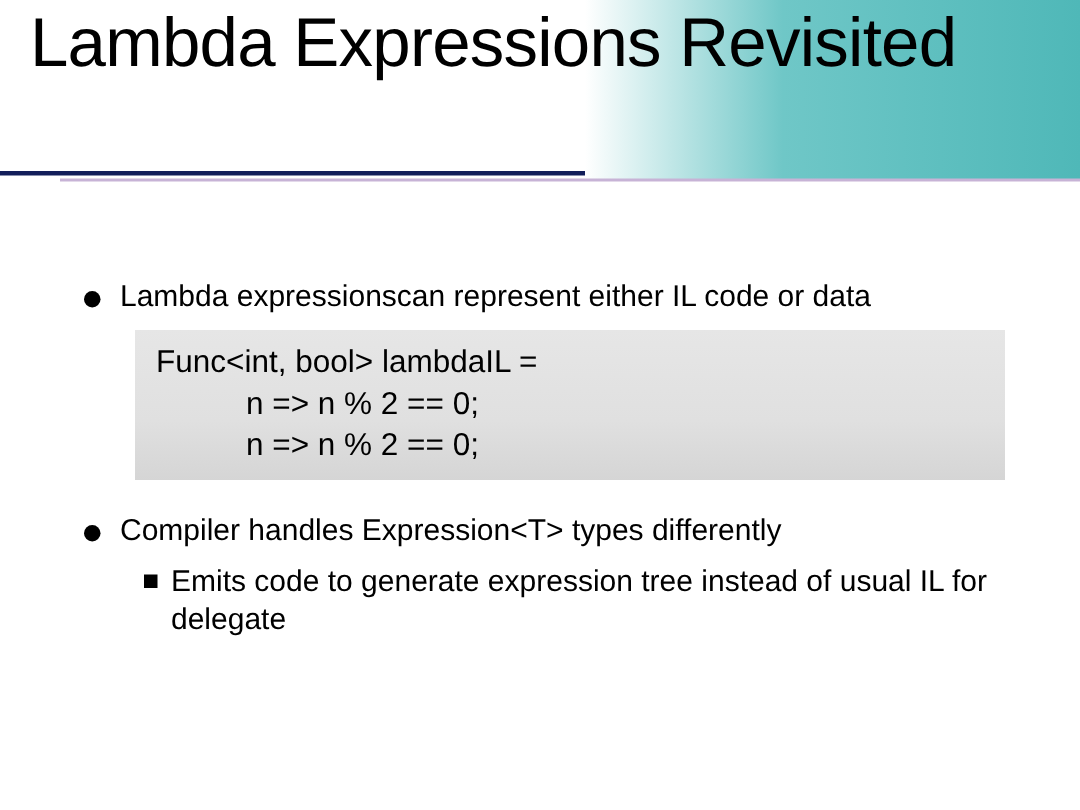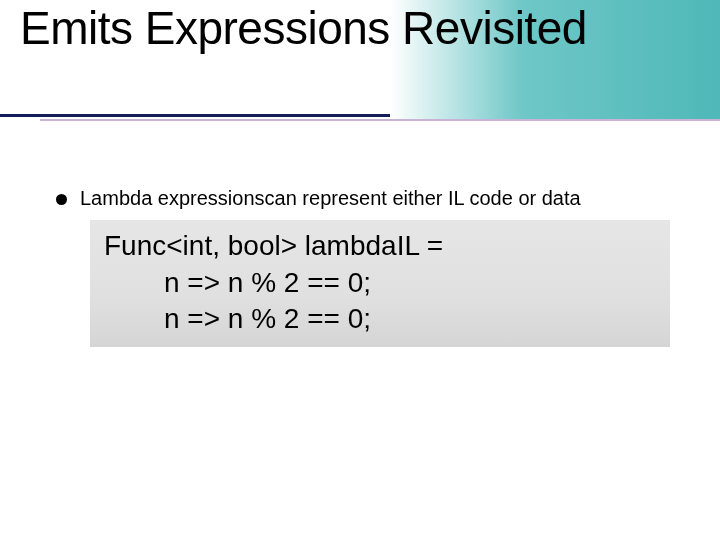--- a/index.html
+++ b/index.html
@@ -86,45 +86,51 @@
     left: 0;
     top: 7px;
     width: 9px;
     height: 9px;
     background: #000;
   }
   .code-box {
     background: linear-gradient(to bottom, #e6e6e6 0%, #e0e0e0 60%, #d5d5d5 100%);
     margin: 4px 0 20px 30px;
     padding: 8px 14px 10px 14px;
-    font-size: 28px;
+    font-size: 21px;
     line-height: 1.3;
     color: #000;
     width: 580px;
   }
   .code-line { white-space: pre; font-family: Arial, sans-serif; }
   .indent { padding-left: 60px; display: inline-block; }
   .gap-top { margin-top: 22px; }
 </style>
 </head>
 <body>
 
 <div class="header-bg"></div>
 
-<h1 class="title">Emits Expressions Revisited</h1>
+<h1 class="title">Lambda Expressions Revisited</h1>
 
 <div class="rule-dark"></div>
 <div class="rule-light"></div>
 
 <div class="content">
 
   <div class="bullet-l1">
     <span>Lambda expressionscan represent either IL code or data</span>
   </div>
 
   <div class="code-box">
     <div class="code-line">Func&lt;int, bool&gt; lambdaIL =</div>
     <div class="code-line"><span class="indent">n =&gt; n % 2 == 0;</span></div>
     <div class="code-line"><span class="indent">n =&gt; n % 2 == 0;</span></div>
   </div>
 
+  <div class="bullet-l1 gap-top">
+    <span>Compiler handles Expression&lt;T&gt; types differently</span>
+  </div>
+  <div class="bullet-l2">
+    <span>Emits code to generate expression tree instead of usual IL for delegate</span>
+  </div>
 
 </div>
 
 </body></html>

